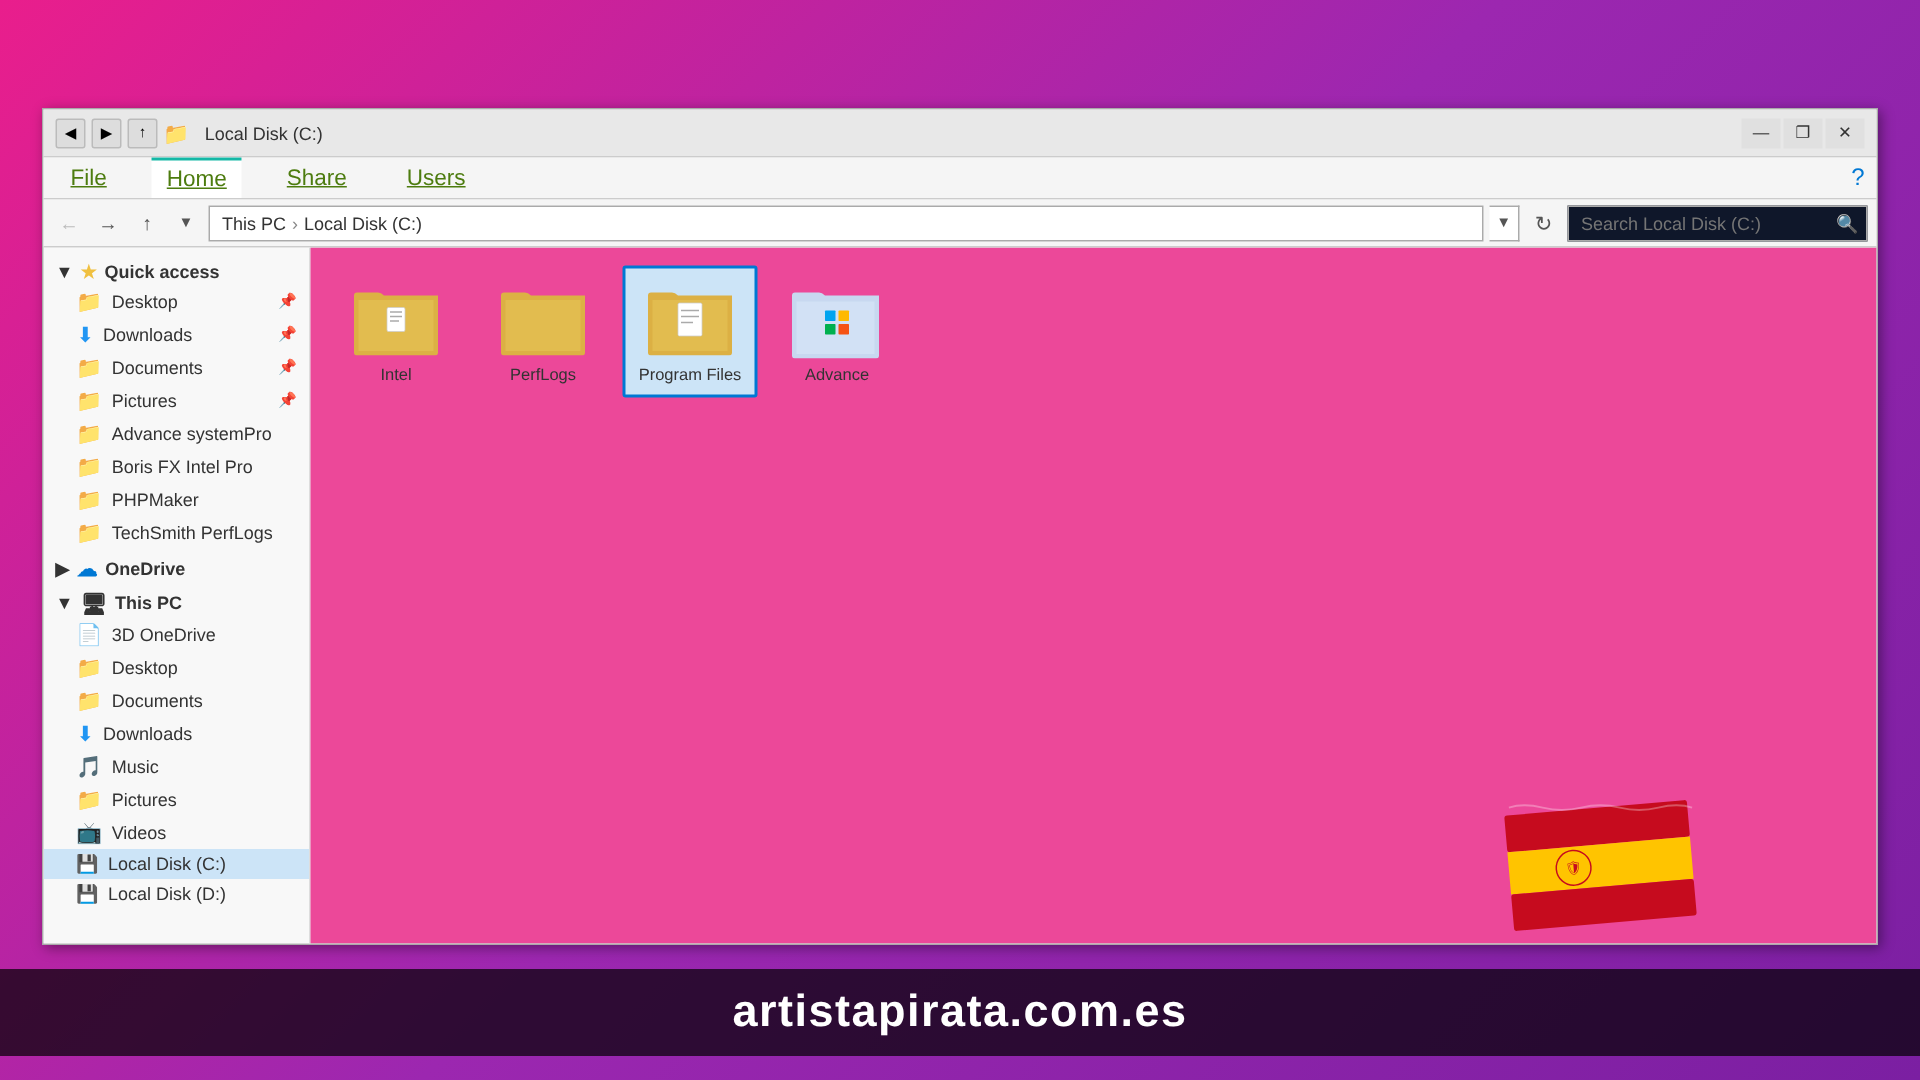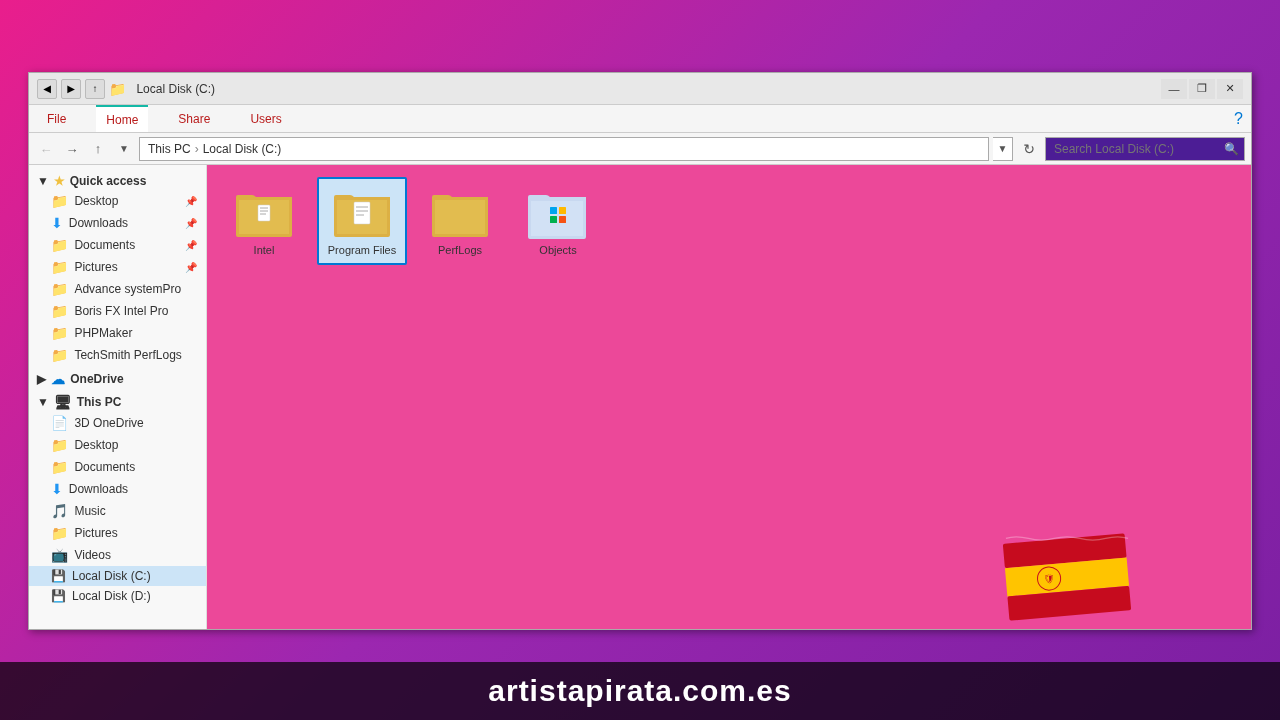--- a/index.html
+++ b/index.html
@@ -8,21 +8,21 @@
       height: 720px;
       overflow: hidden;
       background: linear-gradient(135deg, #e91e8c 0%, #9c27b0 50%, #7b1fa2 100%);
       font-family: 'Segoe UI', Arial, sans-serif;
       font-size: 12px;
     }
 
     
     .watermark-bar {
       position: absolute;
-      bottom: 0;
+      bottom: 16px;
       left: 0;
       width: 100%;
       height: 58px;
       background: rgba(0,0,0,0.7);
       display: flex;
       align-items: center;
       justify-content: center;
       z-index: 100;
     }
     .watermark-text {
@@ -103,26 +103,27 @@
       height: 28px;
       background: #f5f5f5;
       border-bottom: 1px solid #ccc;
       display: flex;
       align-items: center;
       padding: 0 8px;
       gap: 20px;
     }
     .ribbon-tab {
       padding: 4px 10px;
-      font-size: 12px;
-      cursor: pointer;
-      color: #b91c1c;
+      font-size: 15px;
+      cursor: pointer;
+      color: #4d7c0f;
       height: 100%;
       display: flex;
       align-items: center;
+      text-decoration: underline;
     }
     .ribbon-tab.active {
       background: white;
       border-top: 2px solid #14b8a6;
     }
 
     
     .address-bar {
       height: 32px;
       background: #f5f5f5;
@@ -180,21 +181,21 @@
       display: flex;
       align-items: center;
       justify-content: center;
       font-size: 14px;
       color: #555;
     }
     .search-box {
       width: 200px;
       height: 24px;
       border: 1px solid #aaa;
-      background: #4c1d95;
+      background: #0f172a;
       padding: 0 8px 0 8px;
       font-size: 12px;
       outline: none;
       color: #888;
     }
     .search-icon-wrap {
       position: relative;
       display: flex;
       align-items: center;
     }
@@ -460,61 +461,61 @@
             <path d="M0 10 Q0 8 2 8 L16 8 Q18 8 20 10 L20 10 L56 10 L56 48 Q56 50 54 50 L2 50 Q0 50 0 48 Z" fill="#dcb044"></path>
             <path d="M3 13 L53 13 L53 47 L3 47 Z" fill="#e8c85a" opacity="0.5"></path>
 
             <rect x="22" y="18" width="12" height="16" rx="1" fill="white" stroke="#ccc" stroke-width="0.5"></rect>
             <line x1="24" y1="21" x2="32" y2="21" stroke="#aaa" stroke-width="1"></line>
             <line x1="24" y1="24" x2="32" y2="24" stroke="#aaa" stroke-width="1"></line>
             <line x1="24" y1="27" x2="30" y2="27" stroke="#aaa" stroke-width="1"></line>
           </svg>
         </div>
         <span class="file-label">Intel</span>
+      </div>
+
+      <div class="file-item">
+        <div class="file-icon-wrap">
+          <svg width="56" height="50" viewBox="0 0 56 50">
+            <path d="M0 10 Q0 8 2 8 L16 8 Q18 8 20 10 L20 10 L56 10 L56 48 Q56 50 54 50 L2 50 Q0 50 0 48 Z" fill="#dcb044"></path>
+            <path d="M3 13 L53 13 L53 47 L3 47 Z" fill="#e8c85a" opacity="0.5"></path>
+          </svg>
+        </div>
+        <span class="file-label">PerfLogs</span>
       </div>
 
       <div class="file-item selected">
         <div class="file-icon-wrap">
           <svg width="56" height="50" viewBox="0 0 56 50">
             <path d="M0 10 Q0 8 2 8 L16 8 Q18 8 20 10 L20 10 L56 10 L56 48 Q56 50 54 50 L2 50 Q0 50 0 48 Z" fill="#dcb044"></path>
             <path d="M3 13 L53 13 L53 47 L3 47 Z" fill="#e8c85a" opacity="0.5"></path>
             <rect x="20" y="15" width="16" height="22" rx="1" fill="white" stroke="#ccc" stroke-width="0.5"></rect>
             <line x1="22" y1="20" x2="34" y2="20" stroke="#aaa" stroke-width="1"></line>
             <line x1="22" y1="24" x2="34" y2="24" stroke="#aaa" stroke-width="1"></line>
             <line x1="22" y1="28" x2="30" y2="28" stroke="#aaa" stroke-width="1"></line>
           </svg>
         </div>
         <span class="file-label">Program Files</span>
       </div>
 
-      <div class="file-item">
-        <div class="file-icon-wrap">
-          <svg width="56" height="50" viewBox="0 0 56 50">
-            <path d="M0 10 Q0 8 2 8 L16 8 Q18 8 20 10 L20 10 L56 10 L56 48 Q56 50 54 50 L2 50 Q0 50 0 48 Z" fill="#dcb044"></path>
-            <path d="M3 13 L53 13 L53 47 L3 47 Z" fill="#e8c85a" opacity="0.5"></path>
-          </svg>
-        </div>
-        <span class="file-label">PerfLogs</span>
-      </div>
-
 
 
       <div class="file-item">
         <div class="file-icon-wrap">
           <svg width="60" height="54" viewBox="0 0 60 54">
             <path d="M0 12 Q0 10 2 10 L18 10 Q20 10 22 12 L22 12 L58 12 L58 52 Q58 54 56 54 L2 54 Q0 54 0 52 Z" fill="#c8d8f0"></path>
             <path d="M3 16 L55 16 L55 51 L3 51 Z" fill="#d8e8f8" opacity="0.6"></path>
 
             <rect x="22" y="22" width="7" height="7" fill="#00a4ef" rx="0.5"></rect>
             <rect x="31" y="22" width="7" height="7" fill="#ffb900" rx="0.5"></rect>
             <rect x="22" y="31" width="7" height="7" fill="#00b04f" rx="0.5"></rect>
             <rect x="31" y="31" width="7" height="7" fill="#f65314" rx="0.5"></rect>
           </svg>
         </div>
-        <span class="file-label">Objects</span>
+        <span class="file-label">Advance</span>
       </div>
 
     </div>
   </div>
 
 </div>
 
 <div class="spain-flag">
   <svg viewBox="0 0 200 140" class="flag-svg">
 

